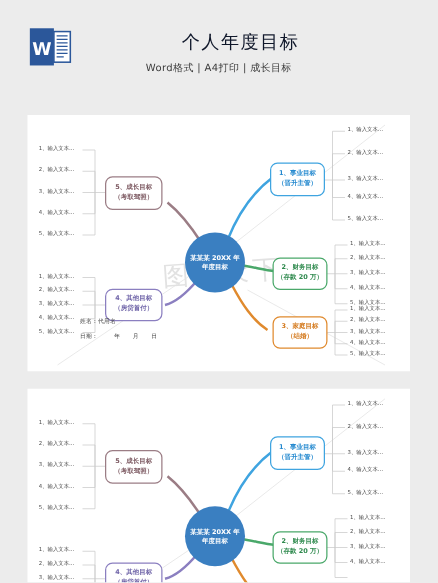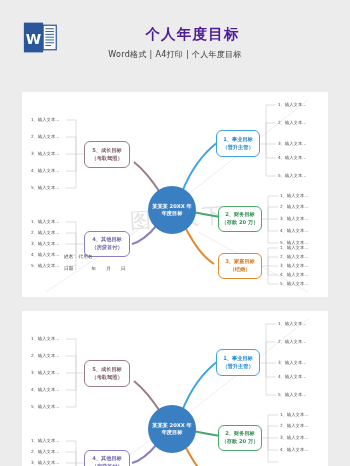--- a/index.html
+++ b/index.html
@@ -12,22 +12,22 @@
   .page { position: relative; width: 350px; height: 466px; background: #ececec; }
 
   
   .header { position: relative; height: 92px; background: #ececec; }
   .word-logo {
     position: absolute; left: 23px; top: 20px;
     width: 35px; height: 35px; display: block;
   }
   .title-wrap { position: absolute; left: 0; right: 0; top: 26px; text-align: center; }
   .doc-title {
-    font-size: 14.5px; font-weight: bold; letter-spacing: 1.2px;
-    color: #4c1d95; line-height: 1.2; padding-left: 35px;
+    font-size: 14.5px; font-weight: normal; letter-spacing: 1.2px;
+    color: #0f172a; line-height: 1.2; padding-left: 35px;
   }
   .doc-subtitle {
     margin-top: 6px; font-size: 8px; color: #3a3a3a; letter-spacing: .3px;
   }
 
   
   .card {
     position: absolute; left: 22px; width: 306px;
     background: #ffffff; overflow: hidden;
   }
@@ -105,21 +105,21 @@
         <line x1="25.5" y1="16.4" x2="35.5" y2="16.4"></line>
         <line x1="25.5" y1="19.6" x2="35.5" y2="19.6"></line>
         <line x1="25.5" y1="22.8" x2="35.5" y2="22.8"></line>
         <line x1="25.5" y1="26" x2="35.5" y2="26"></line>
         <line x1="25.5" y1="29.2" x2="32" y2="29.2"></line>
       </g>
     </svg>
 
     <div class="title-wrap">
       <div class="doc-title">个人年度目标</div>
-      <div class="doc-subtitle">Word格式 | A4打印 | 个人年度目标</div>
+      <div class="doc-subtitle">Word格式 | A4打印 | 成长目标</div>
     </div>
   </div>
 
   <div class="card" id="card1">
     <div class="mind">
 
       <div class="watermark">图行天下</div>
 
       <svg width="306" height="205">
 

